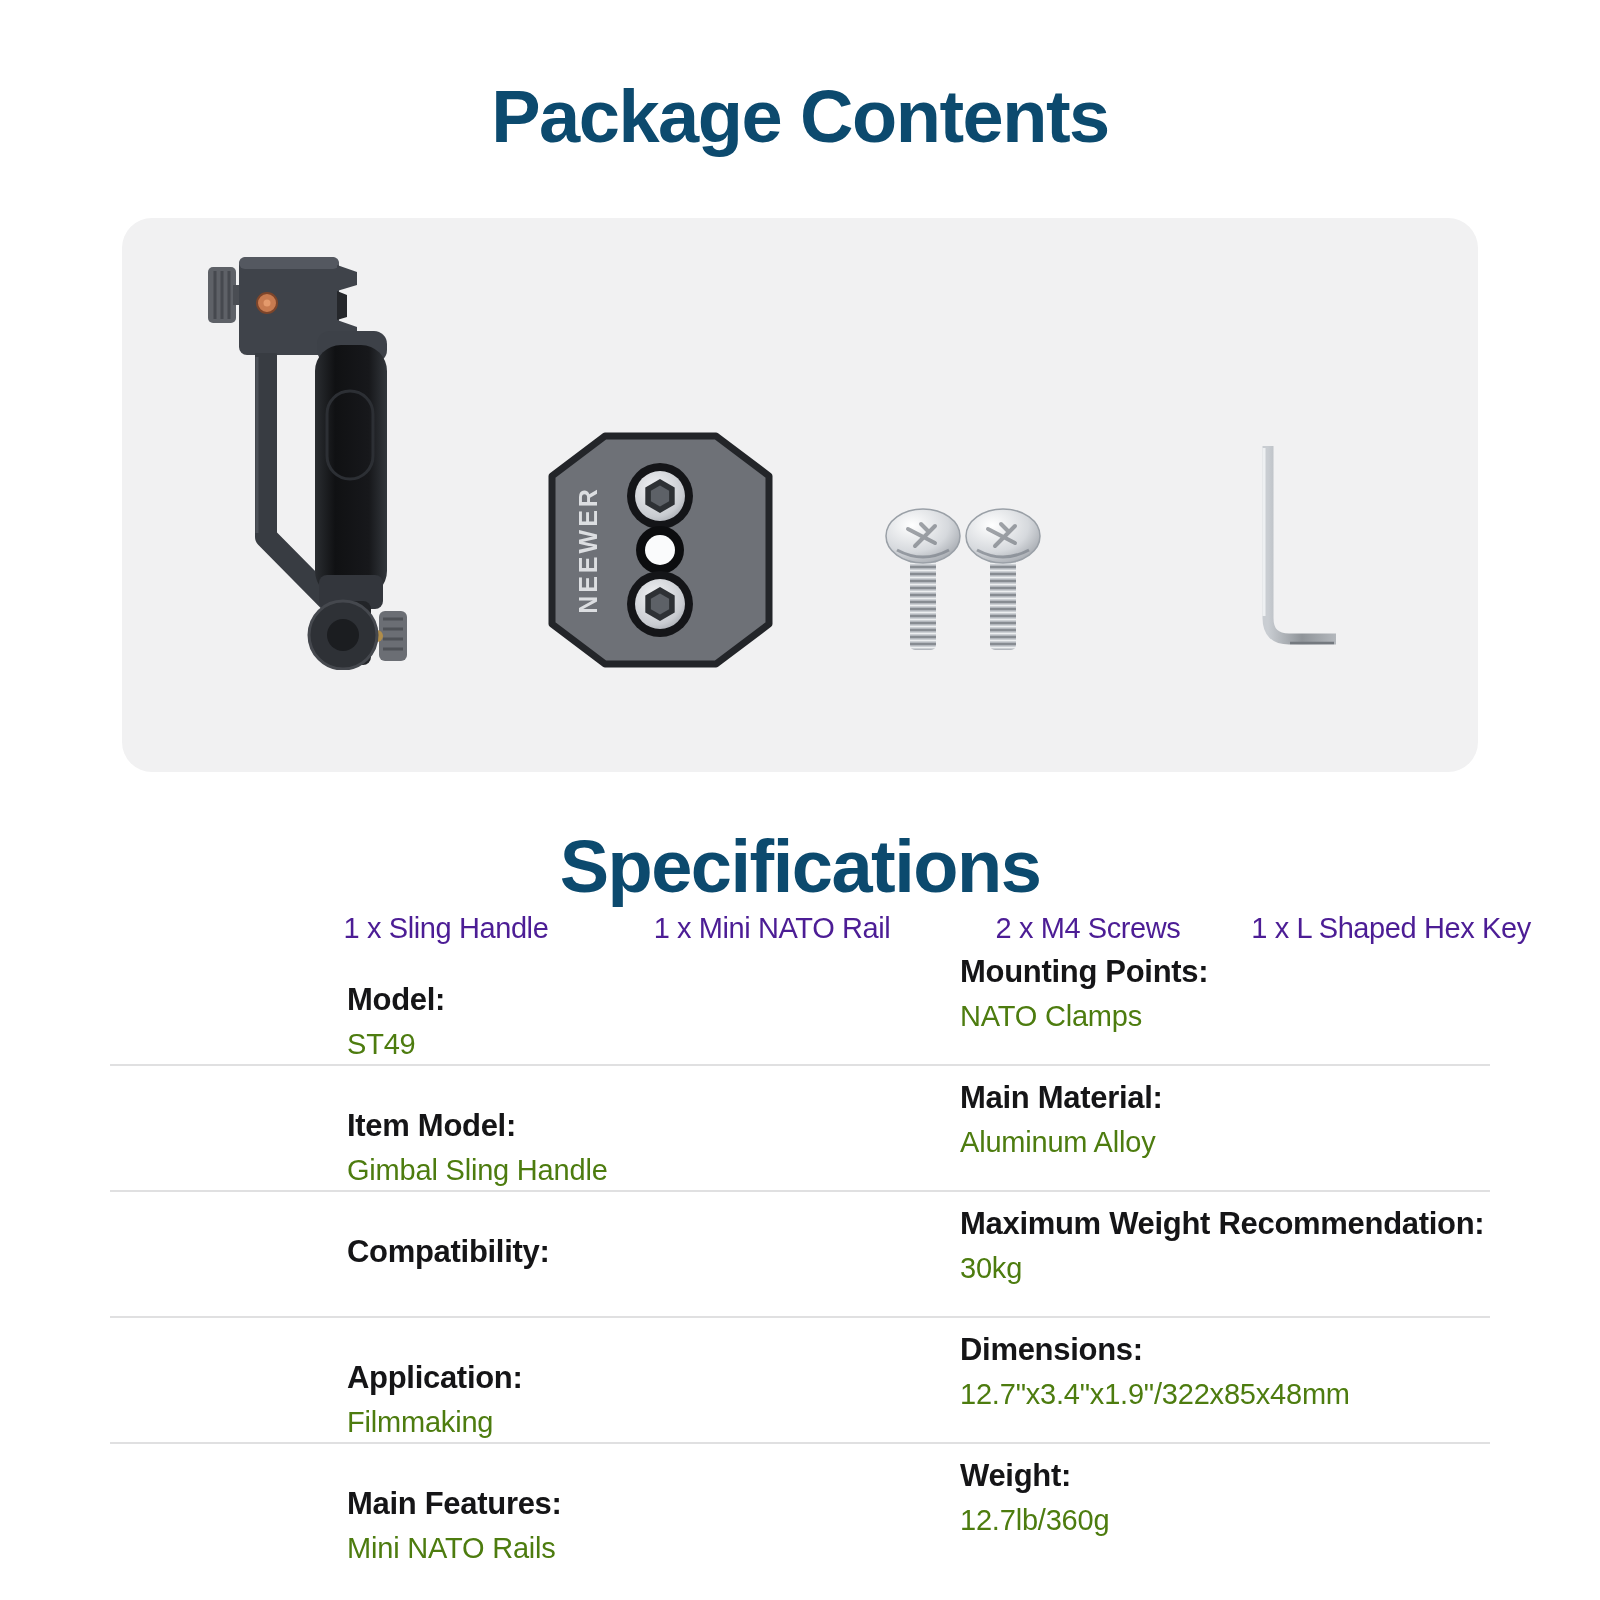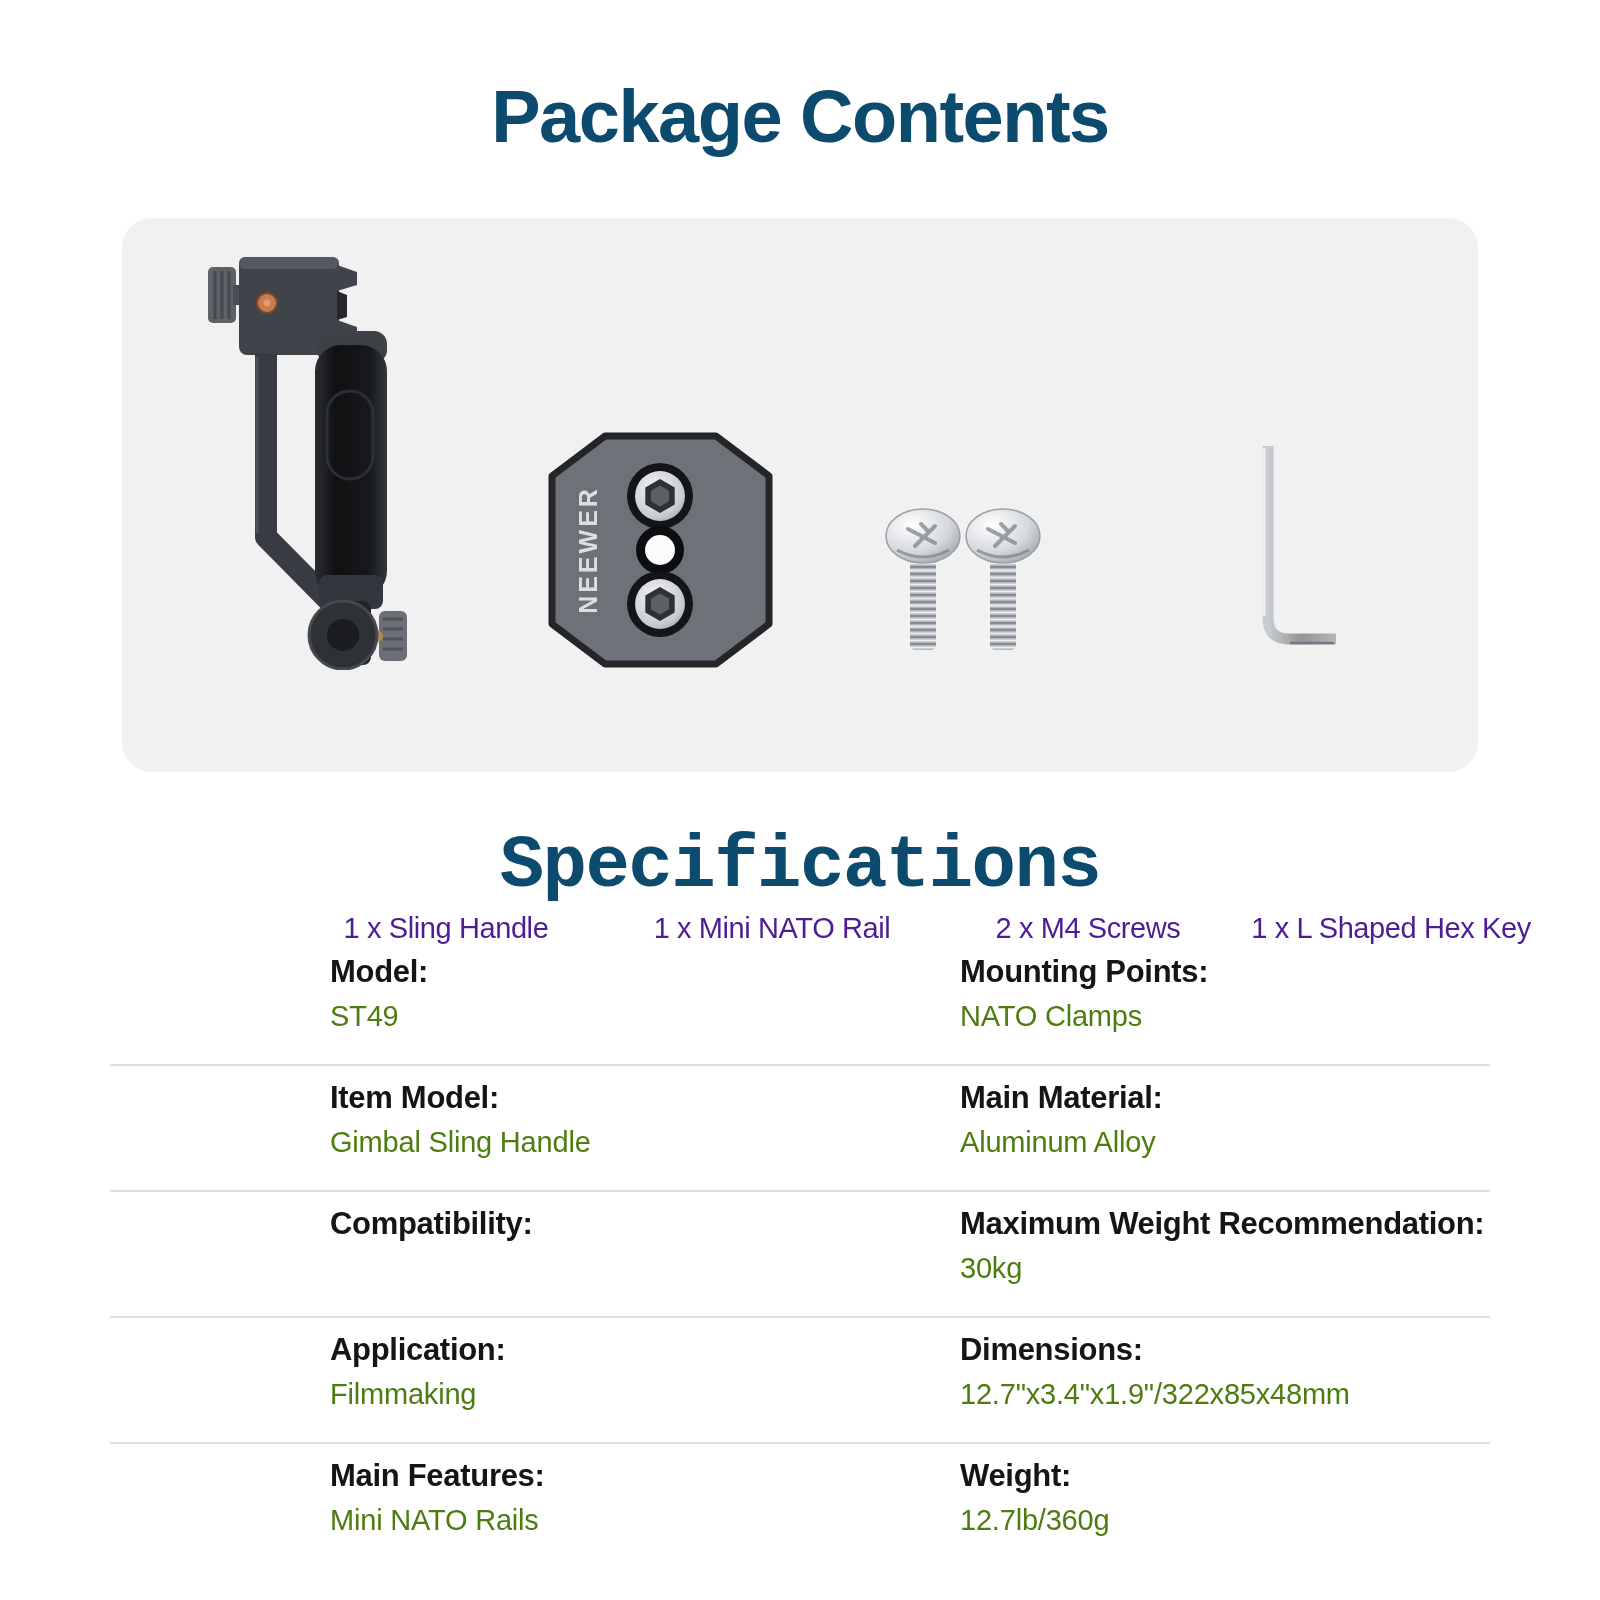--- a/index.html
+++ b/index.html
@@ -5,39 +5,39 @@
   html,body{margin:0;padding:0;}
   body{
     width:1600px;height:1600px;position:relative;background:#ffffff;
     font-family:"Liberation Sans", sans-serif;color:#161618;overflow:hidden;
   }
   .big-title{
     position:absolute;left:0;width:1600px;text-align:center;margin:0;
     font-size:74px;font-weight:800;letter-spacing:-1.5px;color:#0c4a6e;
   }
   #pkg-title{top:74px;}
-  #spec-title{top:824px;font-family:Liberation Mono, monospace;}
+  #spec-title{top:824px;}
   .card{
     position:absolute;left:122px;top:218px;width:1356px;height:554px;
     background:#f1f1f2;border-radius:30px;
   }
   .item-svg{position:absolute;}
   .caption{
     position:absolute;top:690px;height:40px;font-size:29px;letter-spacing:-0.4px;
     color:#4c1d95;text-align:center;white-space:nowrap;line-height:40px;
   }
   #cap-1{left:174px;width:300px;}
   #cap-2{left:500px;width:300px;}
   #cap-3{left:816px;width:300px;}
   #cap-4{left:1099px;width:340px;}
   .spec-table{position:absolute;left:110px;top:940px;width:1380px;}
   .spec-row{position:relative;height:126px;box-sizing:border-box;padding-top:16px;}
   .spec-row.divided{border-bottom:2px solid #e0e0e1;}
   .cell{position:absolute;top:14px;width:600px;}
-  .cell.left{left:220px;}
+  .cell.left{left:237px;margin-top:28px;}
   .cell.right{left:850px;}
   .spec-label{font-size:31px;font-weight:700;letter-spacing:-0.3px;color:#151517;line-height:1.18;}
   .spec-value{font-size:29px;color:#4d7c0f;margin-top:9px;letter-spacing:-0.2px;line-height:1.15;}
   svg{display:block;}
   .rail-text{font-family:"Liberation Sans",sans-serif;font-weight:700;fill:#dcdee1;}
 </style>
 </head>
 <body>
 
 <h1 id="pkg-title" class="big-title">Package Contents</h1>

